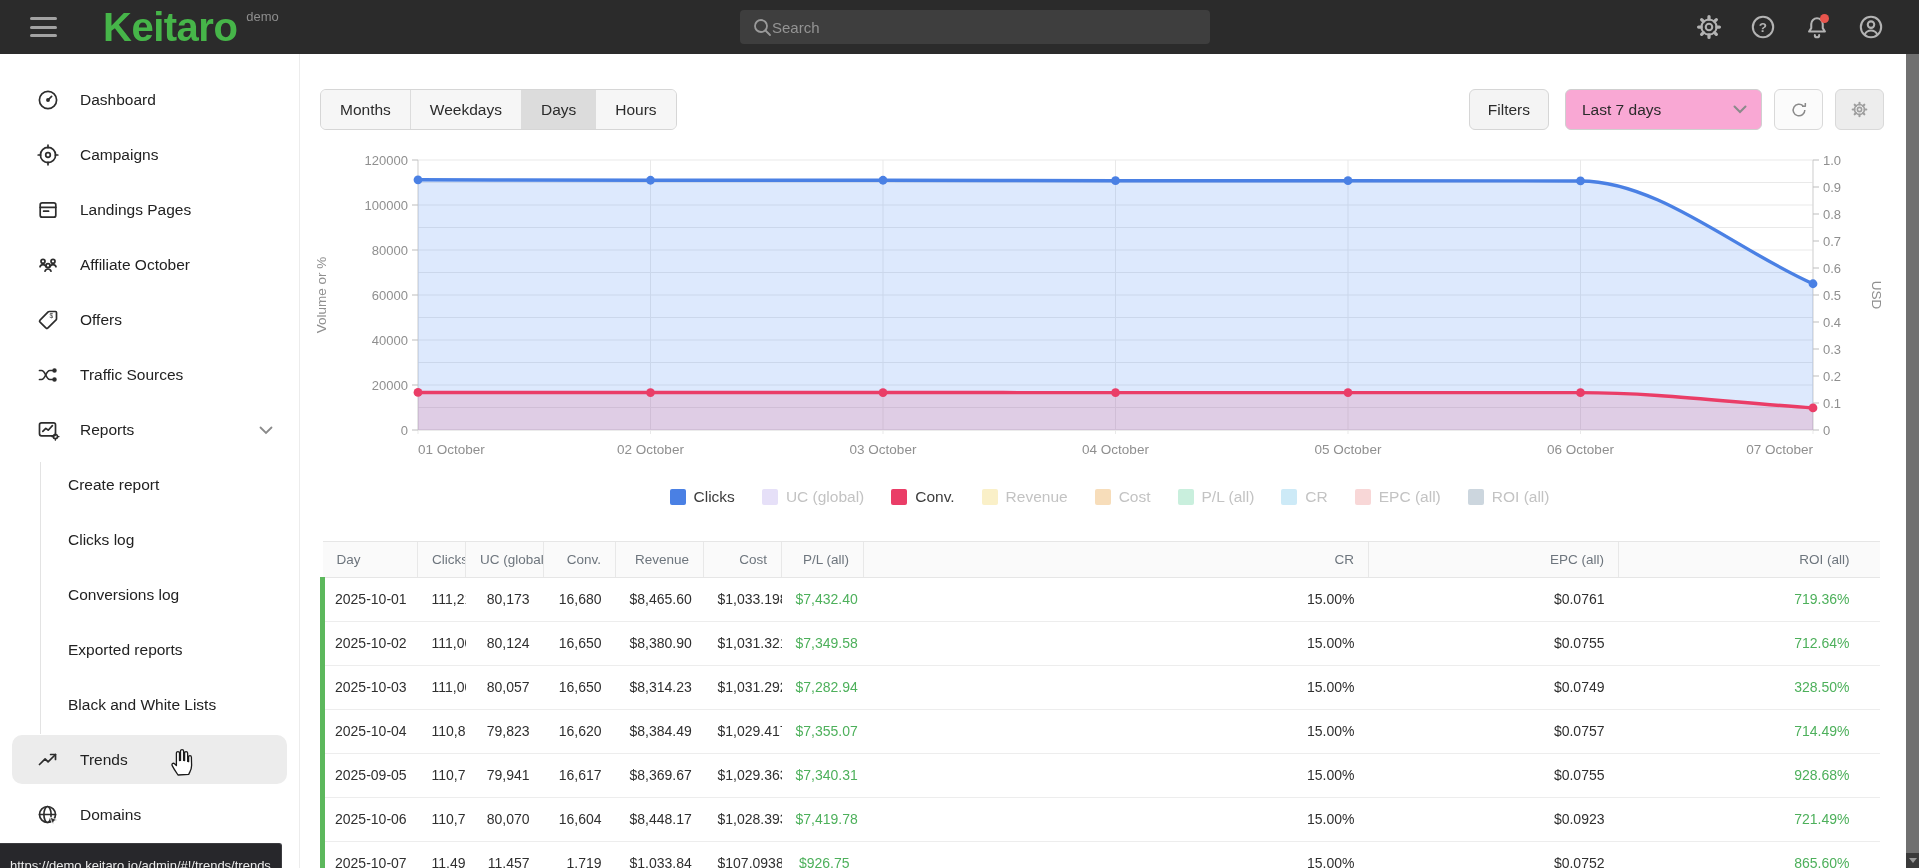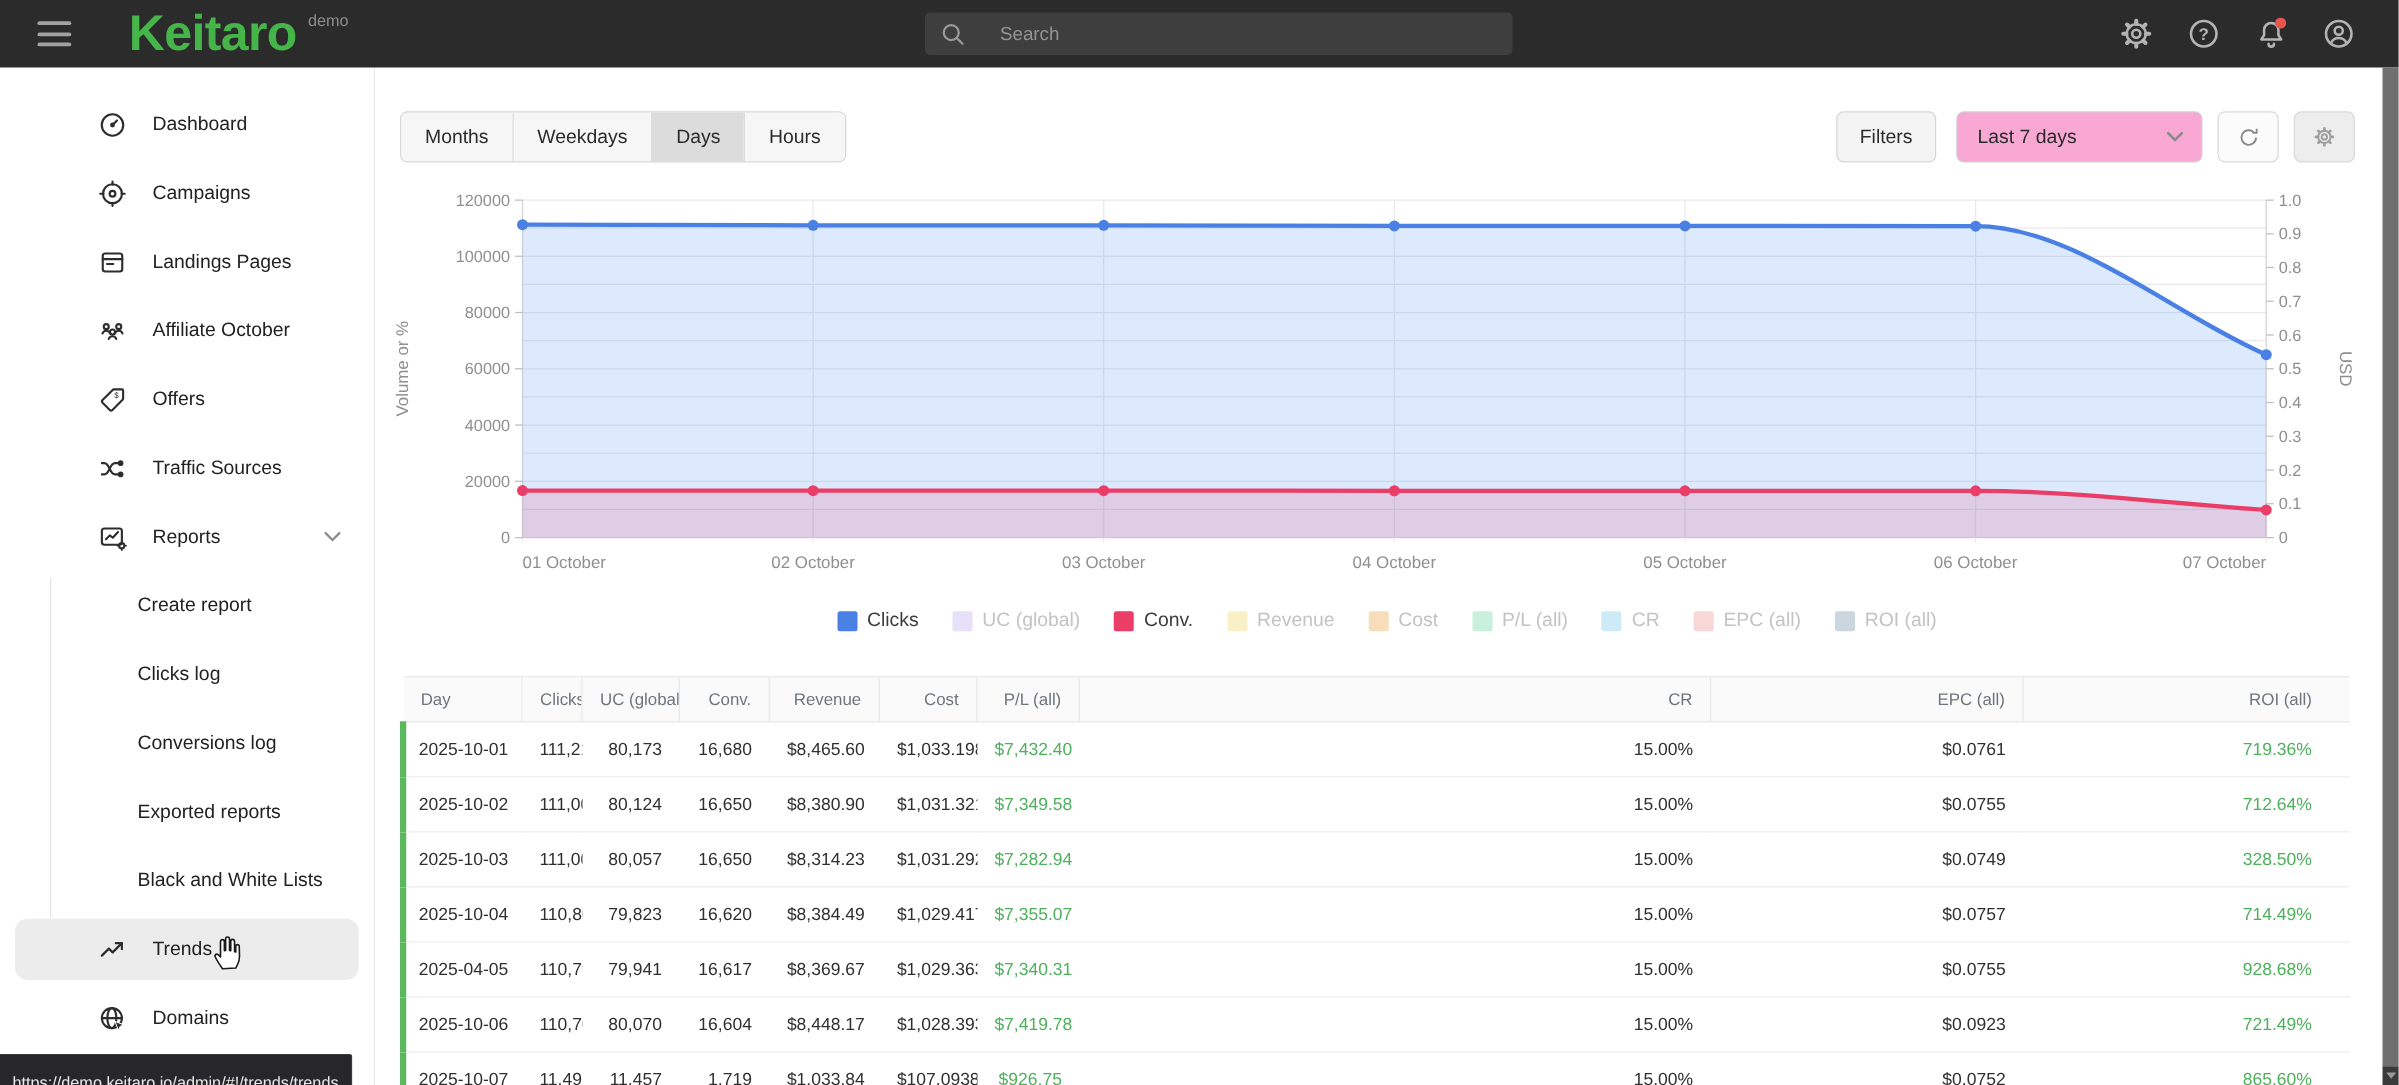--- a/index.html
+++ b/index.html
@@ -8,29 +8,29 @@
 
   
   .topbar { position:absolute; top:0; left:0; width:1919px; height:54px; background:#2b2b2b; display:flex; align-items:center; z-index:30; }
   .burger { width:27px; height:20px; margin-left:30px; display:flex; flex-direction:column; justify-content:space-between; cursor:pointer; }
   .burger span { display:block; height:3px; background:#a2a2a2; border-radius:2px; }
   .logo-wrap { margin-left:46px; display:flex; align-items:flex-start; }
   .logo { font-size:40px; font-weight:bold; color:#46b549; letter-spacing:-0.5px; line-height:1; }
   .logo-demo { font-size:13px; color:#8d8d8d; margin-left:9px; margin-top:2px; }
   .search { position:absolute; left:740px; top:10px; width:470px; height:34px; background:#3e3e3e; border-radius:4px; display:flex; align-items:center; }
   .search svg { margin-left:13px; }
-  .search input { background:transparent; border:none; outline:none; color:#22c55e; font-size:15px; margin-left:28px; width:380px; font-family:inherit; }
+  .search input { background:transparent; border:none; outline:none; color:#22c55e; font-size:15px; margin-left:0; width:380px; font-family:inherit; }
   .search input::placeholder { color:#949494; }
   .top-icons { position:absolute; right:35px; top:0; height:54px; display:flex; align-items:center; gap:28px; }
   .tico { width:26px; height:26px; position:relative; cursor:pointer; }
 
   
   .sidebar { position:absolute; top:54px; left:0; width:300px; height:814px; background:#fff; border-right:1px solid #ececec; padding-top:18px; z-index:20; }
   .side-guide { position:absolute; left:40px; top:408px; width:1px; height:272px; background:#e3e3e3; }
-  .side-item { position:relative; height:55px; display:flex; align-items:center; cursor:pointer; font-size:15.5px; color:#222; z-index:2;padding-left:42px; }
+  .side-item { position:relative; height:55px; display:flex; align-items:center; cursor:pointer; font-size:15.5px; color:#222; z-index:2; }
   .side-item .hl { position:absolute; left:12px; right:12px; top:3px; bottom:3px; background:#ececec; border-radius:10px; z-index:-1; }
   .side-item .icon { width:24px; height:24px; margin-left:36px; flex:0 0 auto; }
   .side-item .label { margin-left:20px; }
   .side-item.sub .label { margin-left:68px; }
   .side-item .chev { position:absolute; right:26px; }
 
   
   .main { position:absolute; top:54px; left:300px; width:1619px; height:814px; background:#fff; }
 
   .toolbar { position:absolute; top:35px; left:20px; right:35px; height:41px; display:flex; align-items:center; }
@@ -457,21 +457,21 @@
             <td>16,620</td>
             <td>$8,384.49</td>
             <td>$1,029.4177</td>
             <td class="green">$7,355.07</td>
             <td>15.00%</td>
             <td>$0.0757</td>
             <td class="green">714.49%</td>
             <td></td>
           </tr>
           <tr>
-            <td>2025-04-05</td>
+            <td>2025-09-05</td>
             <td>110,79</td>
             <td>79,941</td>
             <td>16,617</td>
             <td>$8,369.67</td>
             <td>$1,029.3633</td>
             <td class="green">$7,340.31</td>
             <td>15.00%</td>
             <td>$0.0755</td>
             <td class="green">928.68%</td>
             <td></td>

